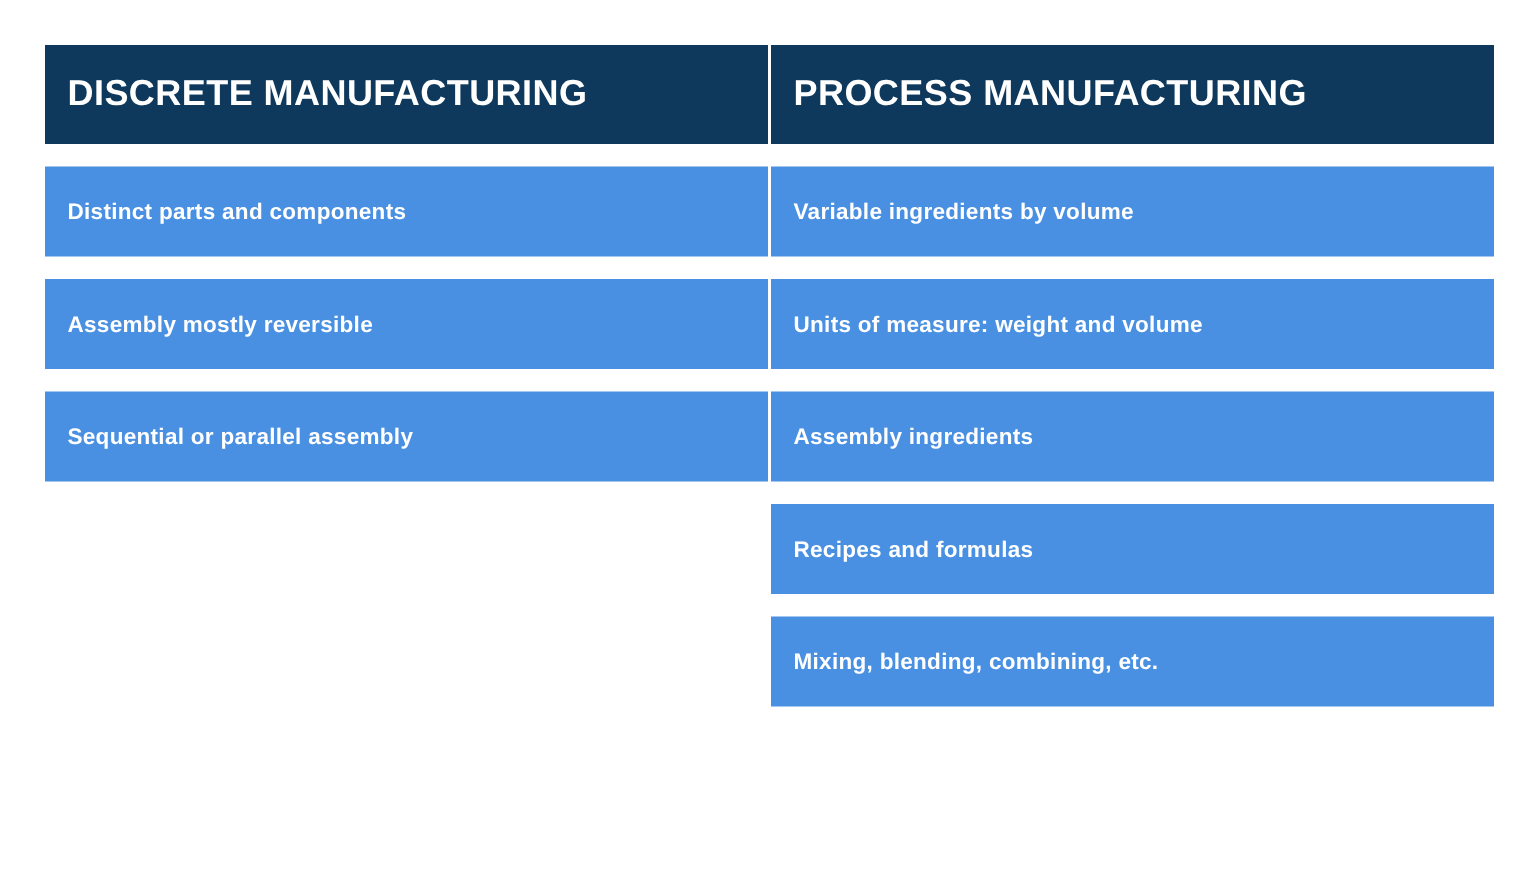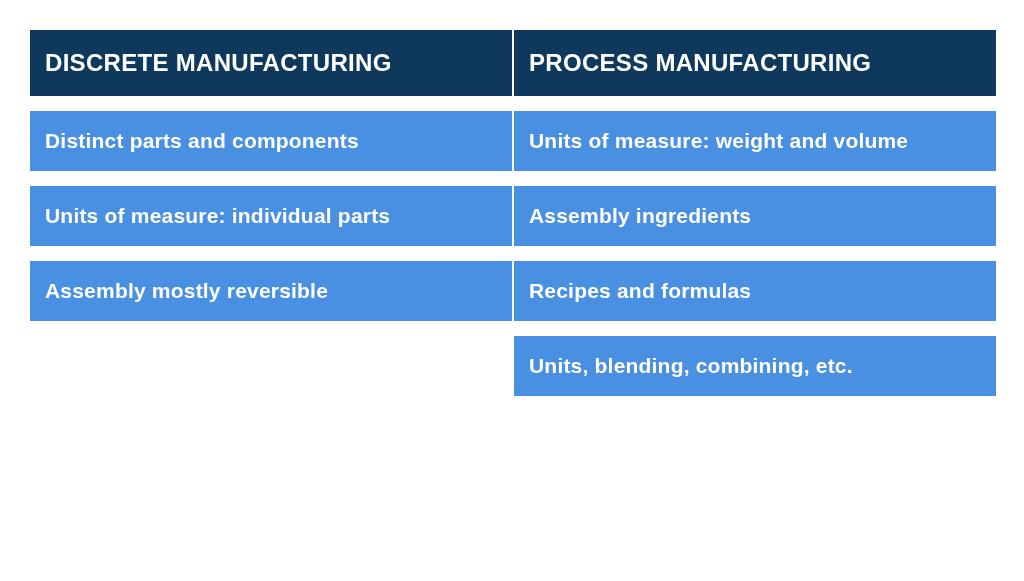--- a/index.html
+++ b/index.html
@@ -47,41 +47,42 @@
     text-transform: uppercase;
     white-space: nowrap;
   }
   .row-cell {
     height: 60px;
     background: var(--row-bg);
     color: var(--text-color);
     display: flex;
     align-items: center;
     padding-left: 15px;
-    font-size: 21px;
+    font-size: 15px;
     font-weight: bold;
     letter-spacing: 0.2px;
     white-space: nowrap;
   }
 </style>
 </head>
 <body>
 
 <div class="canvas">
   <div class="table-wrap">
 
     <div class="col">
       <div class="header-cell">DISCRETE MANUFACTURING</div>
       <div class="row-cell">Distinct parts and components</div>
-      <div class="row-cell">Units of measure: individual parts</div>
       <div class="row-cell">Assembly mostly reversible</div>
+      <div class="row-cell">Sequential or parallel assembly</div>
     </div>
 
     <div class="col">
       <div class="header-cell">PROCESS MANUFACTURING</div>
+      <div class="row-cell">Variable ingredients by volume</div>
       <div class="row-cell">Units of measure: weight and volume</div>
       <div class="row-cell">Assembly ingredients</div>
       <div class="row-cell">Recipes and formulas</div>
-      <div class="row-cell">Units, blending, combining, etc.</div>
+      <div class="row-cell">Mixing, blending, combining, etc.</div>
     </div>
 
   </div>
 </div>
 
 </body></html>

